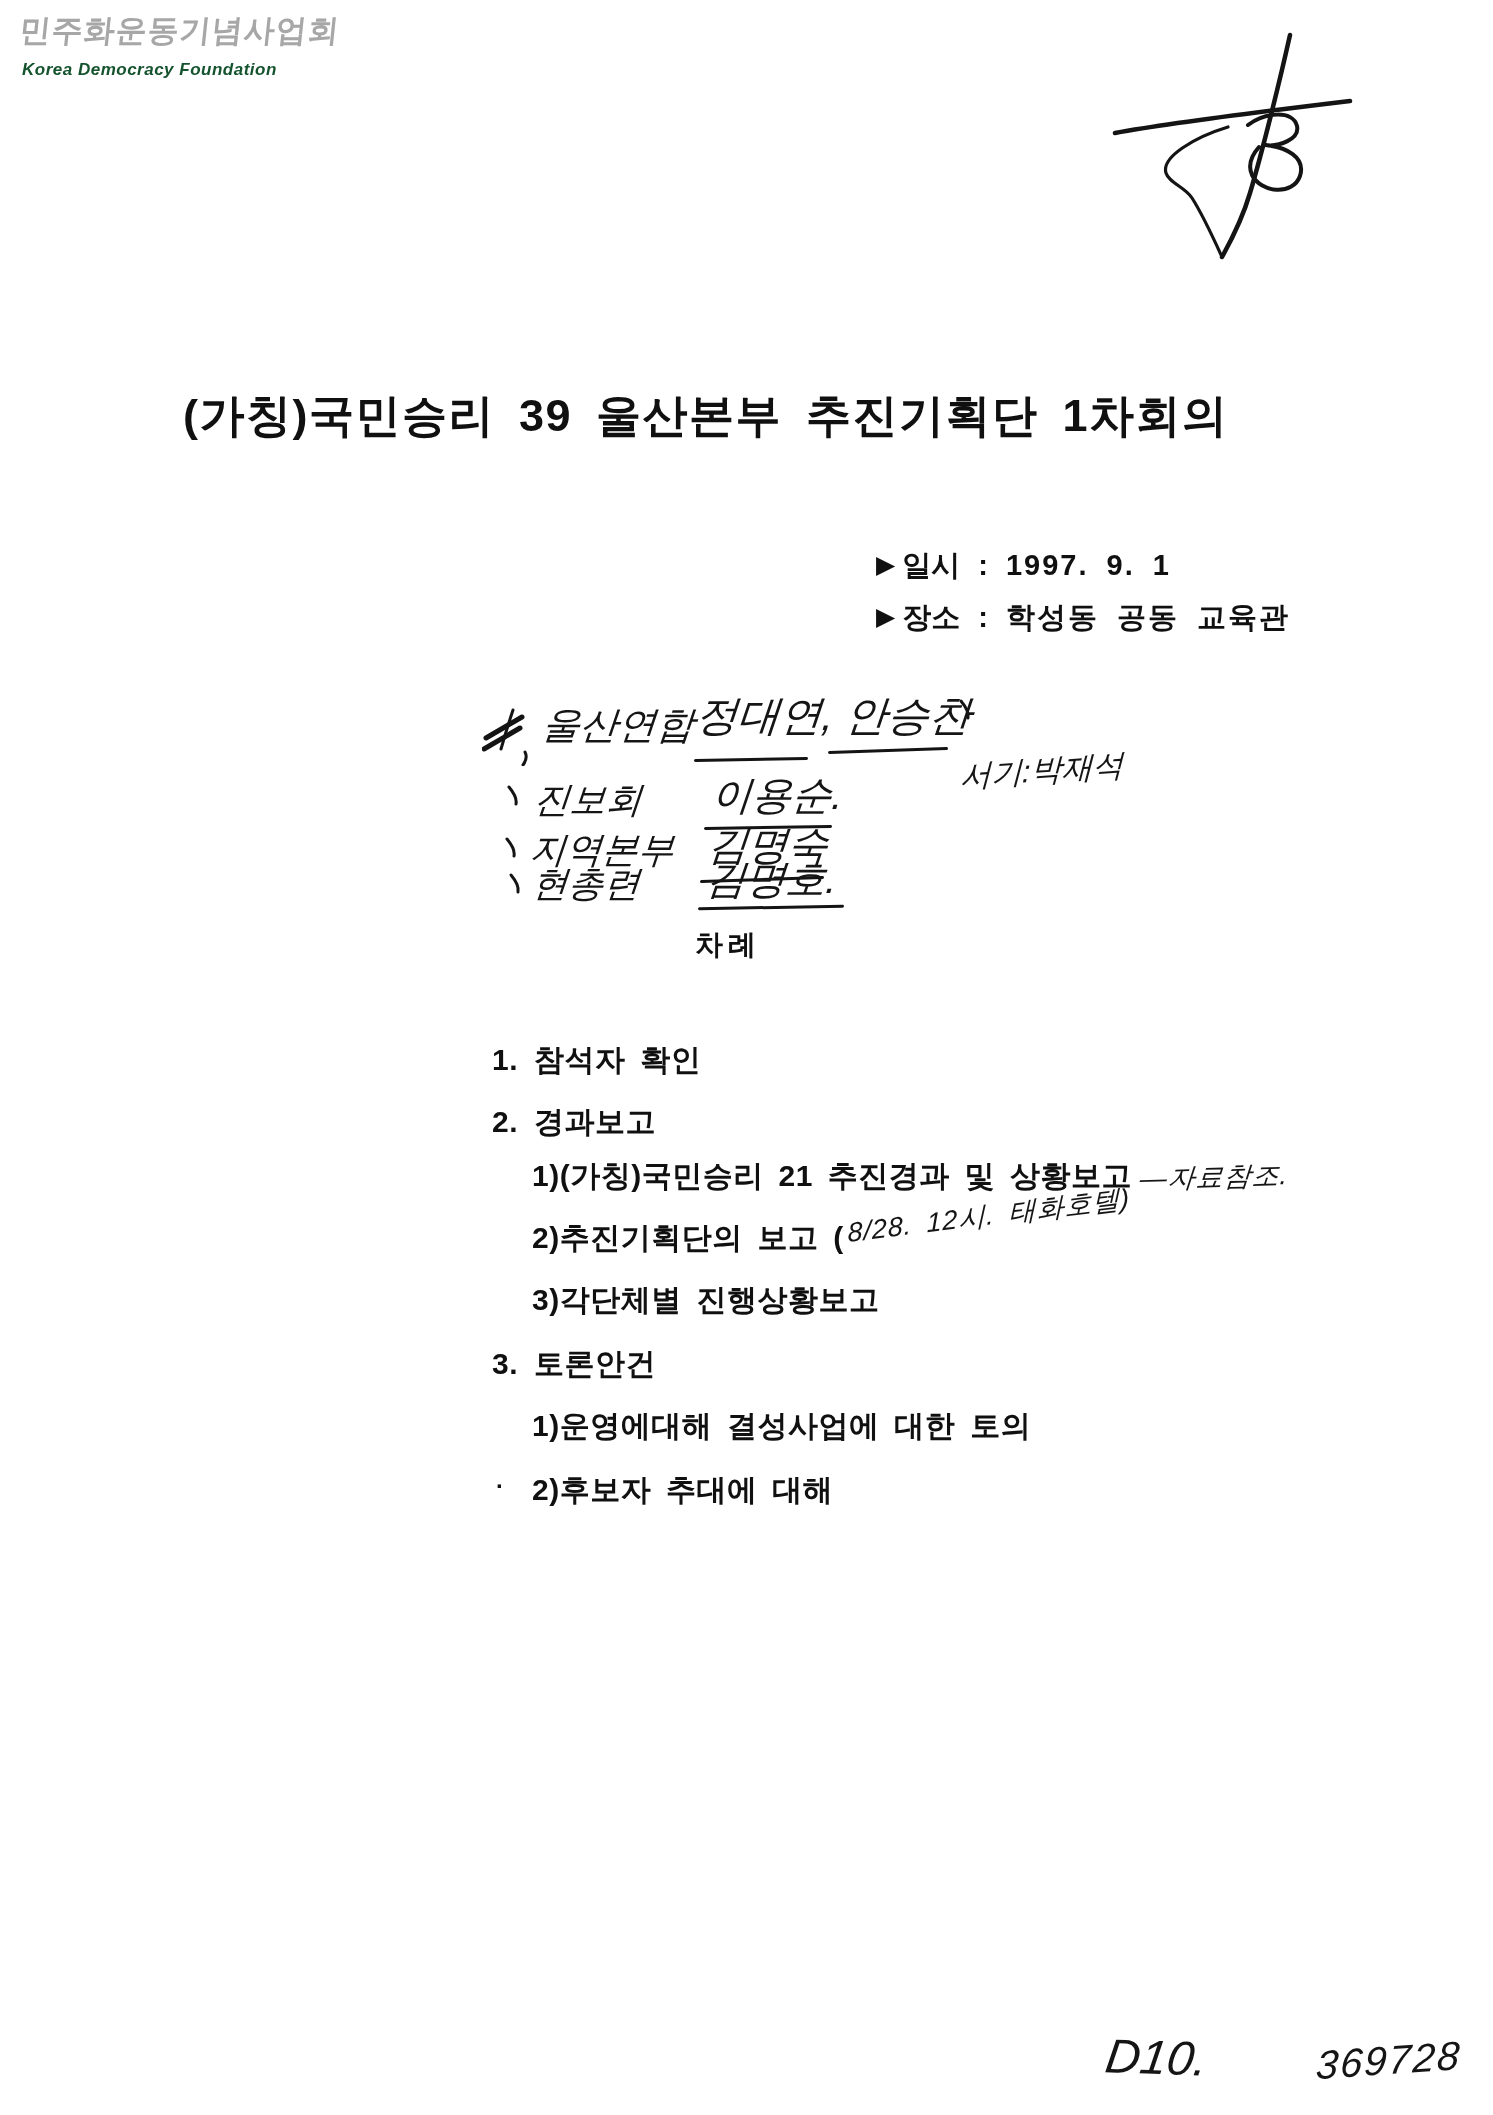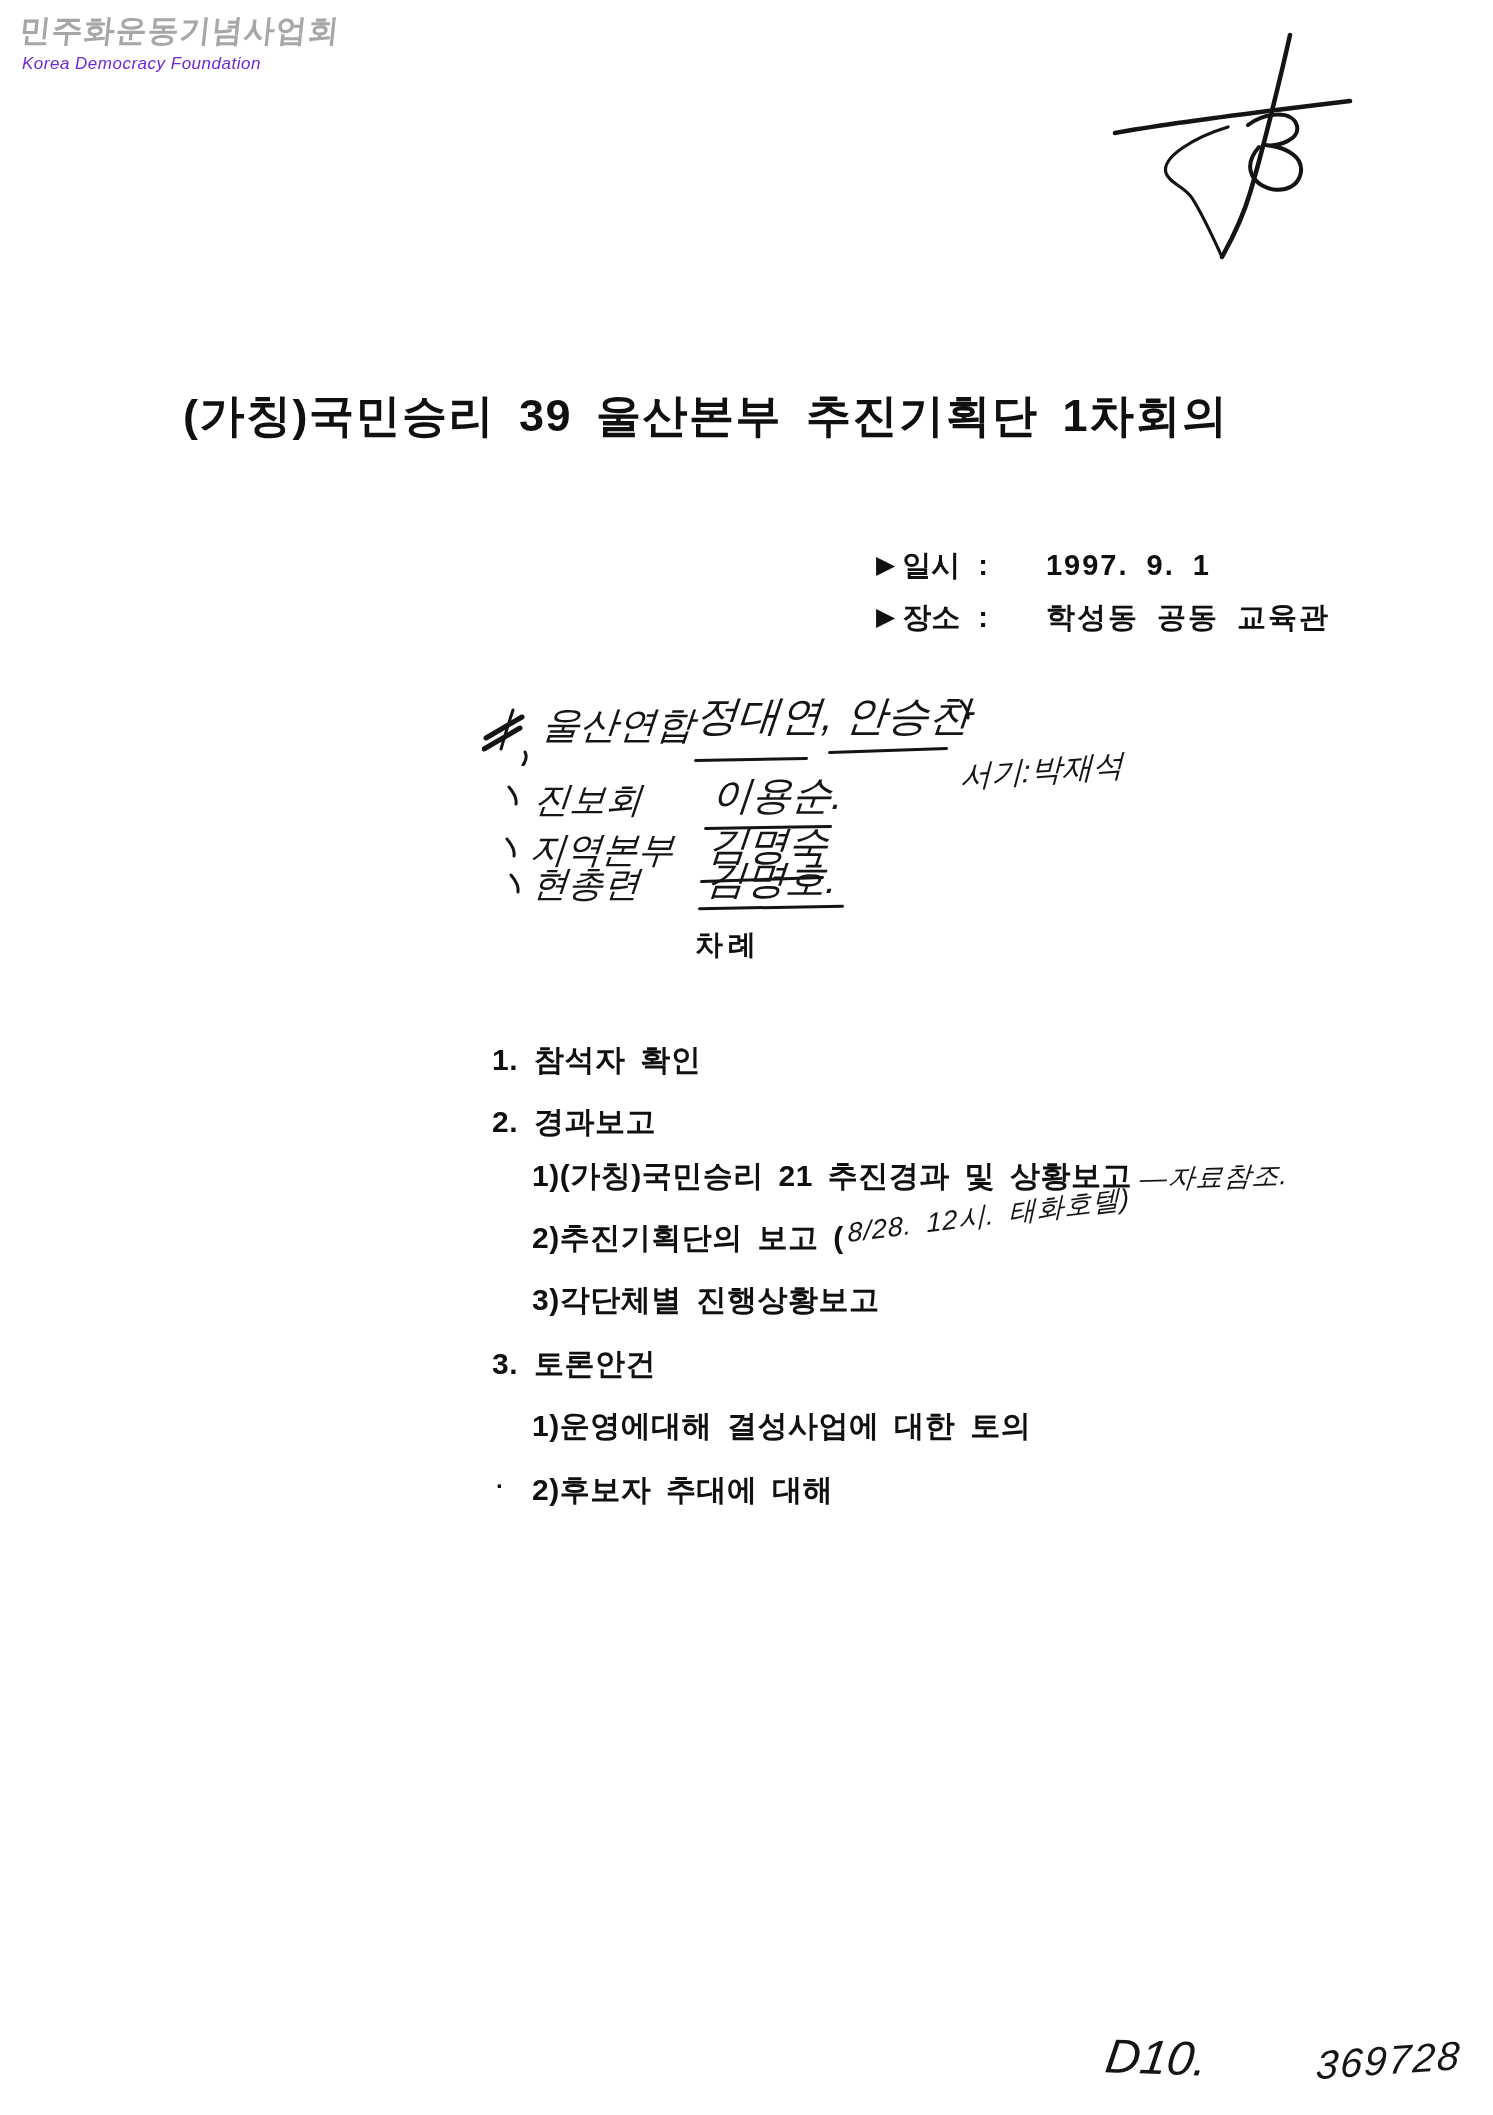--- a/index.html
+++ b/index.html
@@ -4,35 +4,35 @@
 <style>
   html,body{margin:0;padding:0;background:#ffffff;}
   .page{
     position:relative;width:1493px;height:2115px;background:#ffffff;overflow:hidden;
     font-family:"Liberation Sans","DejaVu Sans",sans-serif;color:#101010;
   }
   
   .logo{position:absolute;left:22px;top:10px;}
   .logo-kr{font-size:31px;font-weight:700;color:#a7a7a7;letter-spacing:1px;
            transform:skewX(-6deg);transform-origin:left top;}
-  .logo-en{font-size:17px;font-weight:400;font-style:italic;color:#6d28d9;
-           letter-spacing:.5px;margin-top:2px;}
+  .logo-en{font-size:17px;font-weight:700;font-style:italic;color:#14532d;
+           letter-spacing:.5px;margin-top:8px;}
   
   .signature{position:absolute;left:1100px;top:25px;width:280px;height:245px;}
   .signature path{fill:none;stroke:#141414;stroke-linecap:round;}
   
   .title{position:absolute;left:183px;top:386px;margin:0;width:1180px;
          font-size:45px;font-weight:700;letter-spacing:1.5px;word-spacing:10px;
          white-space:nowrap;}
   
   .meta{position:absolute;left:876px;top:546px;}
   .meta-row{height:52px;font-size:29px;font-weight:700;white-space:nowrap;}
   .tri{font-size:25px;margin-right:7px;position:relative;top:-2px;}
   .meta-sep{margin:0 18px;}
-  .meta-value{letter-spacing:2px;word-spacing:8px;margin-left:40px;}
+  .meta-value{letter-spacing:2px;word-spacing:8px;}
   
   .hand{font-style:italic;transform:skewX(-5deg);display:inline-block;color:#151515;}
   
   .att-org{position:absolute;font-size:36px;white-space:nowrap;}
   .att-names{position:absolute;font-size:40px;white-space:nowrap;}
   .att-underline{position:absolute;height:3px;background:#141414;border-radius:2px;}
   .att-bullet{position:absolute;}
   .att-bullet path,.scribble path{fill:none;stroke:#141414;stroke-linecap:round;}
   .secretary{position:absolute;left:960px;top:750px;font-size:31px;
              transform:rotate(-4deg) skewX(-5deg);white-space:nowrap;}

